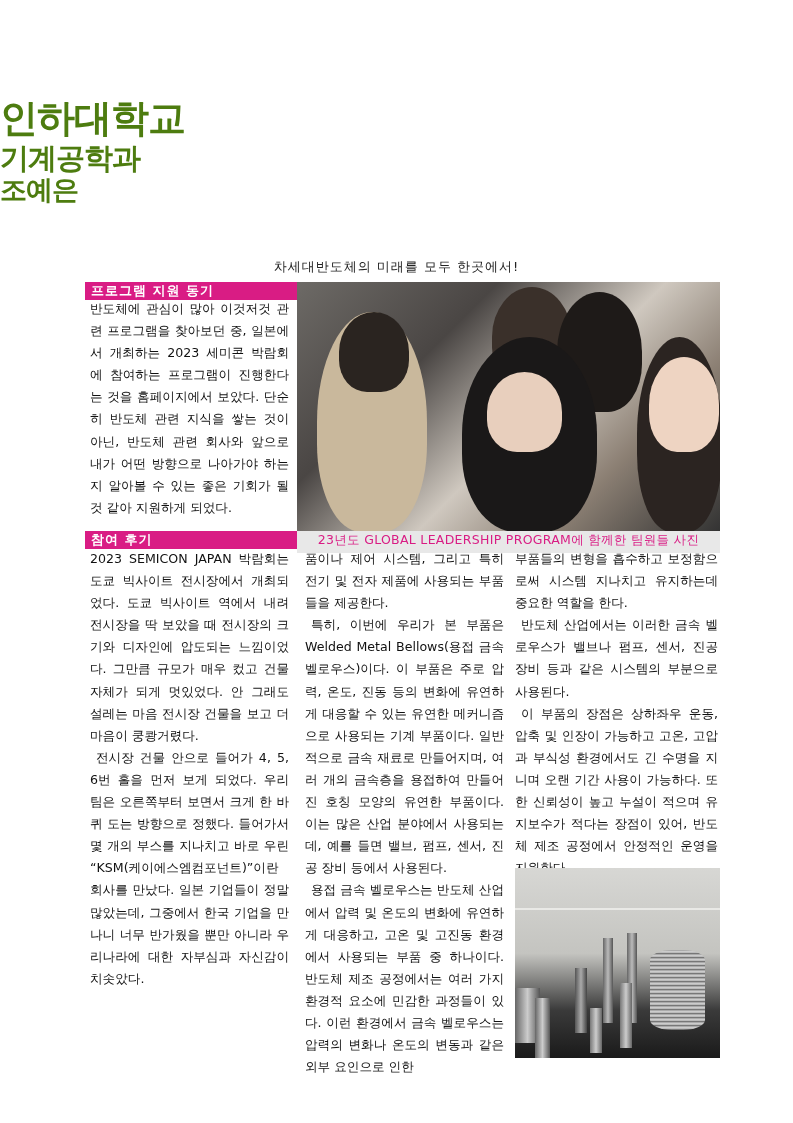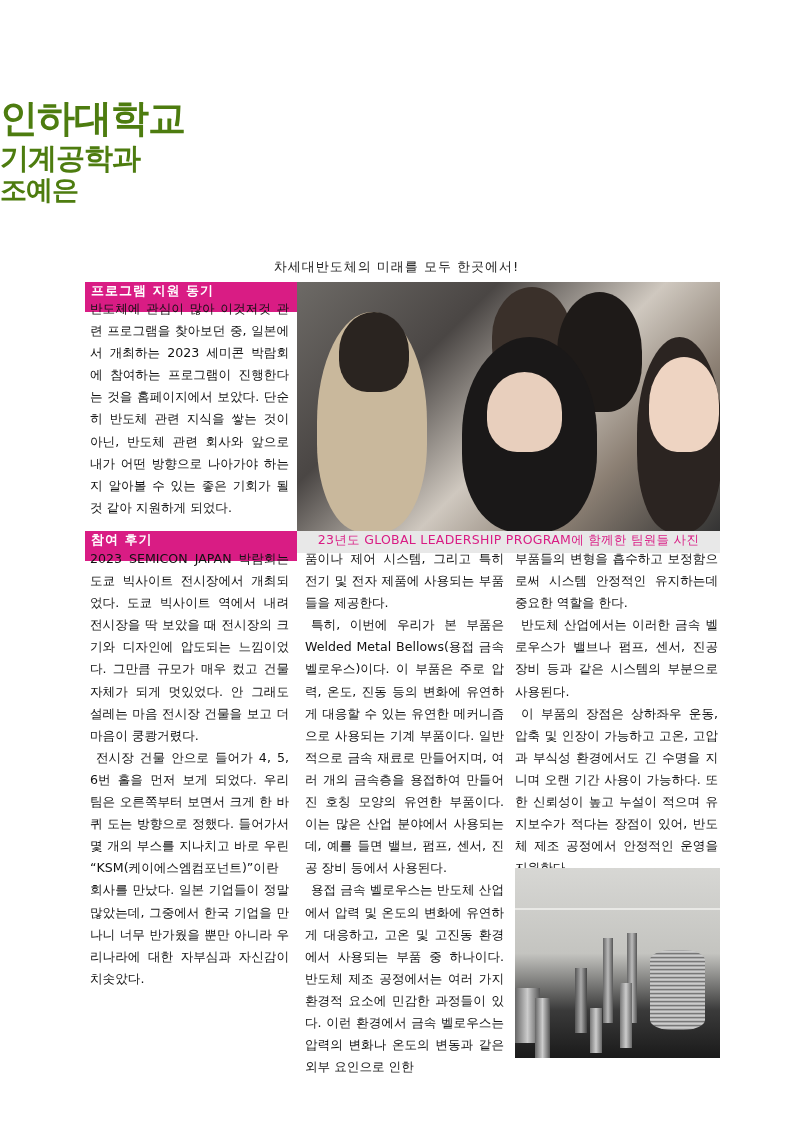--- a/index.html
+++ b/index.html
@@ -2,21 +2,21 @@
 <html><head>
 <meta charset="utf-8">
 <style>
   html, body { margin:0; padding:0; background:#ffffff; }
   body { width:793px; height:1123px; position:relative; overflow:hidden; font-family:"DejaVu Sans", sans-serif; color:#111; }
   .title { position:absolute; left:0; width:793px; text-align:left; font-weight:900; color:#4d7c0f; letter-spacing:-1px; }
   .t1 { top:96px; font-size:38px; line-height:44px; }
   .t2 { top:142px; font-size:29px; line-height:32px; }
   .t3 { top:174px; font-size:27px; line-height:32px; }
   .subtitle { position:absolute; top:258px; left:0; width:793px; text-align:center; font-size:13px; color:#222; letter-spacing:1px; }
-  .sec-head { position:absolute; left:85px; width:212px; height:30px; background:#d91c84; color:#fff; font-size:13px; font-weight:bold; line-height:18px; padding-left:6px; box-sizing:border-box; letter-spacing:1px; }
+  .sec-head { position:absolute; left:85px; width:212px; height:18px; background:#d91c84; color:#fff; font-size:13px; font-weight:bold; line-height:18px; padding-left:6px; box-sizing:border-box; letter-spacing:1px; }
   .col { position:absolute; font-size:12.6px; line-height:22.1px; text-align:justify; text-justify:inter-character; color:#111; }
   .col p { margin:0; }
   .col p.indent { text-indent:6px; }
   .photo { position:absolute; overflow:hidden; }
   .team-photo { left:297px; top:282px; width:423px; height:249px; background:linear-gradient(135deg,#6d6a66 0%,#4a4644 30%,#cfc8bf 55%,#8b7f73 75%,#333 100%); }
   .caption-bar { position:absolute; left:297px; top:531px; width:423px; height:22px; background:#e8e8e8; color:#d91c84; font-size:12.5px; line-height:17px; text-align:center; letter-spacing:0.3px; }
   .bellows-photo { left:515px; top:868px; width:205px; height:190px; background:linear-gradient(180deg,#d7d7d4 0%,#c4c4c0 45%,#3a3a3a 75%,#1a1a1a 100%); }
   .person { position:absolute; border-radius:50% 50% 40% 40%; }
 </style>
 </head>
@@ -52,21 +52,21 @@
   <p class="indent">전시장 건물 안으로 들어가 4, 5, 6번 홀을 먼저 보게 되었다. 우리 팀은 오른쪽부터 보면서 크게 한 바퀴 도는 방향으로 정했다. 들어가서 몇 개의 부스를 지나치고 바로 우린 “KSM(케이에스엠컴포넌트)”이란 회사를 만났다. 일본 기업들이 정말 많았는데, 그중에서 한국 기업을 만나니 너무 반가웠을 뿐만 아니라 우리나라에 대한 자부심과 자신감이 치솟았다.</p>
 </div>
 
 <div class="col" style="left:305px; top:548px; width:199px;">
   <p>품이나 제어 시스템, 그리고 특히 전기 및 전자 제품에 사용되는 부품들을 제공한다.</p>
   <p class="indent">특히, 이번에 우리가 본 부품은 Welded Metal Bellows(용접 금속 벨로우스)이다. 이 부품은 주로 압력, 온도, 진동 등의 변화에 유연하게 대응할 수 있는 유연한 메커니즘으로 사용되는 기계 부품이다. 일반적으로 금속 재료로 만들어지며, 여러 개의 금속층을 용접하여 만들어진 호칭 모양의 유연한 부품이다. 이는 많은 산업 분야에서 사용되는데, 예를 들면 밸브, 펌프, 센서, 진공 장비 등에서 사용된다.</p>
   <p class="indent">용접 금속 벨로우스는 반도체 산업에서 압력 및 온도의 변화에 유연하게 대응하고, 고온 및 고진동 환경에서 사용되는 부품 중 하나이다. 반도체 제조 공정에서는 여러 가지 환경적 요소에 민감한 과정들이 있다. 이런 환경에서 금속 벨로우스는 압력의 변화나 온도의 변동과 같은 외부 요인으로 인한</p>
 </div>
 
 <div class="col" style="left:515px; top:548px; width:203px;">
-  <p>부품들의 변형을 흡수하고 보정함으로써 시스템 안정적인 유지하는데 중요한 역할을 한다.</p>
+  <p>부품들의 변형을 흡수하고 보정함으로써 시스템 지나치고 유지하는데 중요한 역할을 한다.</p>
   <p class="indent">반도체 산업에서는 이러한 금속 벨로우스가 밸브나 펌프, 센서, 진공 장비 등과 같은 시스템의 부분으로 사용된다.</p>
   <p class="indent">이 부품의 장점은 상하좌우 운동, 압축 및 인장이 가능하고 고온, 고압과 부식성 환경에서도 긴 수명을 지니며 오랜 기간 사용이 가능하다. 또한 신뢰성이 높고 누설이 적으며 유지보수가 적다는 장점이 있어, 반도체 제조 공정에서 안정적인 운영을 지원한다.</p>
 </div>
 
 <div class="photo bellows-photo">
   <div style="position:absolute; left:0; top:40px; width:205px; height:2px; background:#e9e9e6;"></div>
   <div style="position:absolute; left:88px; top:70px; width:10px; height:85px; background:linear-gradient(90deg,#666,#bbb,#555);"></div>
   <div style="position:absolute; left:112px; top:65px; width:10px; height:90px; background:linear-gradient(90deg,#666,#bbb,#555);"></div>
   <div style="position:absolute; left:60px; top:100px; width:12px; height:65px; background:linear-gradient(90deg,#555,#aaa,#444);"></div>
   <div style="position:absolute; left:75px; top:140px; width:12px; height:45px; background:linear-gradient(90deg,#777,#ccc,#666);"></div>

